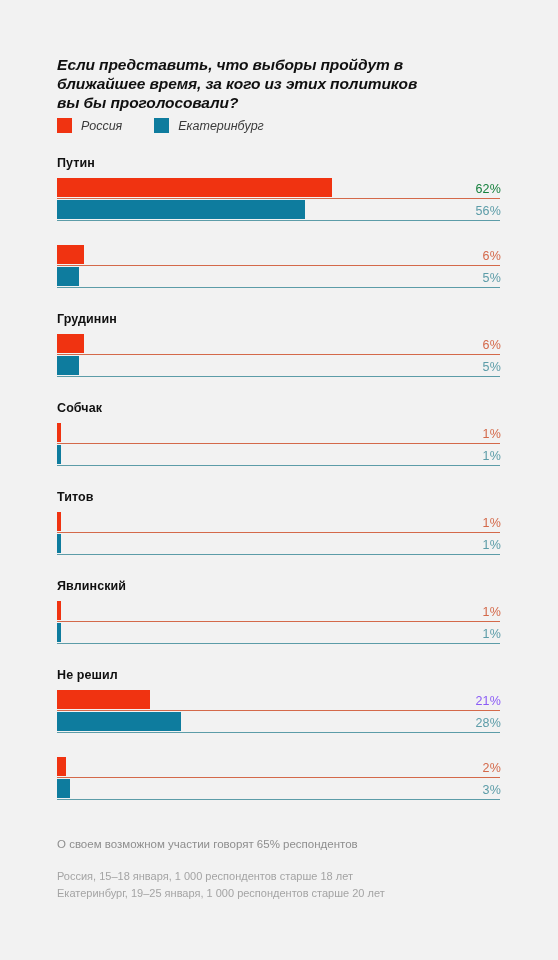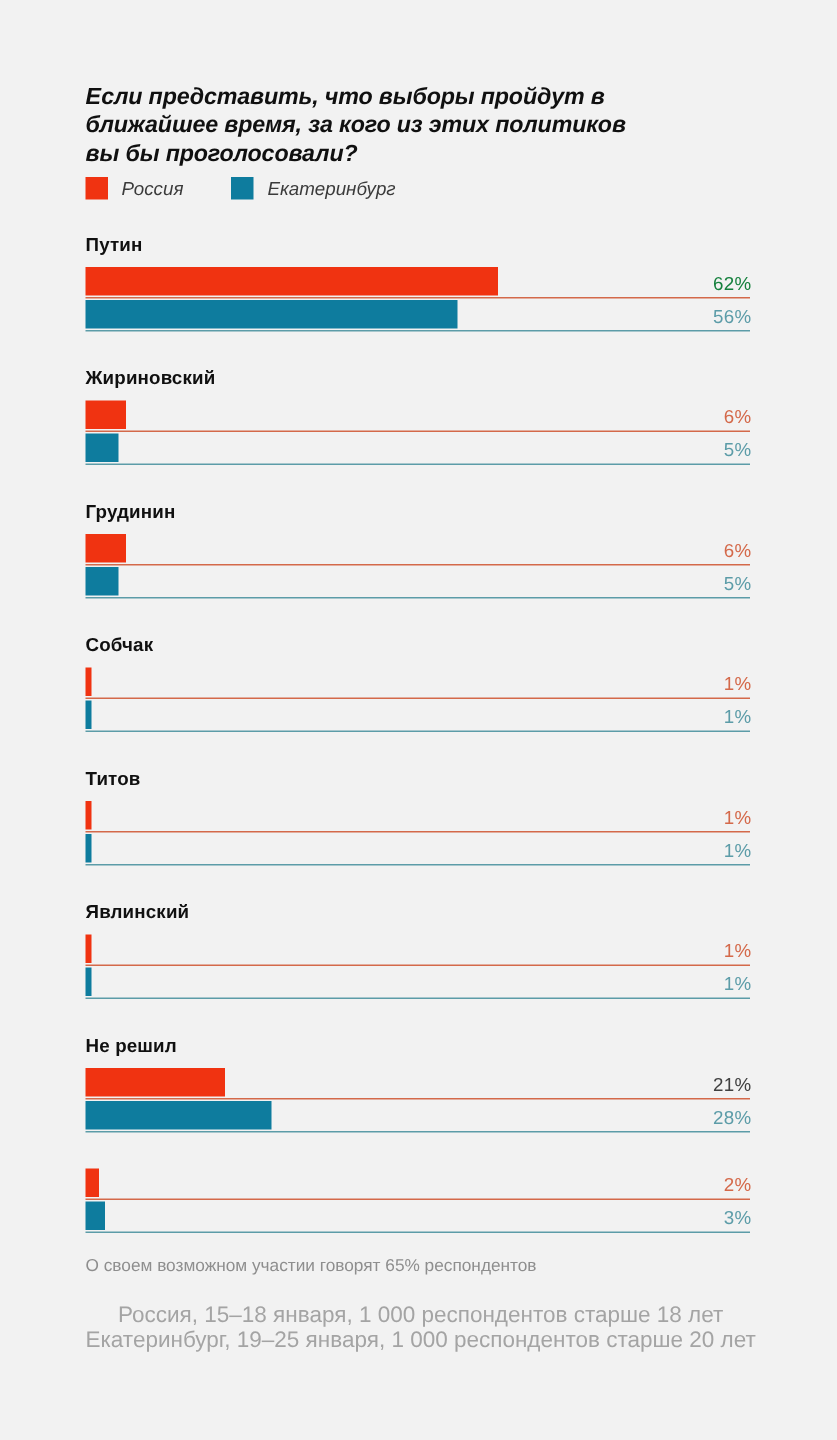--- a/index.html
+++ b/index.html
@@ -110,24 +110,23 @@
     position: absolute;
     left: 57px;
     top: 838px;
   }
   .footnote-main {
     font-size: 11.5px;
     color: #8e8e8e;
     margin-bottom: 18px;
   }
   .footnote-line {
-    font-size: 15px;
+    font-size: 11px;
     color: #a4a4a4;
     line-height: 17px;
-    text-align: center;
   }
 </style>
 </head>
 <body>
 
 <div class="page">
 
   <div class="title">Если представить, что выборы пройдут в ближайшее время, за кого из этих политиков вы бы проголосовали?</div>
 
   <div class="legend">
@@ -153,21 +152,20 @@
         </div>
         <div class="bar-row">
           <div class="bar-baseline" style="background: rgb(92, 156, 168);"></div>
           <div class="bar-track">
             <div class="bar-fill" style="background: rgb(14, 124, 158); width: 56%;"></div>
           </div>
           <div class="bar-value" style="color: rgb(92, 156, 168); margin-top: 24px;">56%</div>
         </div>
       </div>
       <div class="group">
-        <div class="group-label">Жириновский</div>
         <div class="bar-row">
           <div class="bar-baseline" style="background: rgb(212, 105, 74);"></div>
           <div class="bar-track">
             <div class="bar-fill" style="background: rgb(240, 51, 17); width: 6%;"></div>
           </div>
           <div class="bar-value" style="color: rgb(212, 105, 74);">6%</div>
         </div>
         <div class="bar-row">
           <div class="bar-baseline" style="background: rgb(92, 156, 168);"></div>
           <div class="bar-track">
@@ -244,21 +242,21 @@
           <div class="bar-value" style="color: rgb(92, 156, 168);">1%</div>
         </div>
       </div>
       <div class="group">
         <div class="group-label">Не решил</div>
         <div class="bar-row">
           <div class="bar-baseline" style="background: rgb(212, 105, 74);"></div>
           <div class="bar-track">
             <div class="bar-fill" style="background: rgb(240, 51, 17); width: 21%;"></div>
           </div>
-          <div class="bar-value" style="color: #404040; margin-top: 42px;">21%</div>
+          <div class="bar-value" style="color: #8b5cf6; margin-top: 42px;">21%</div>
         </div>
         <div class="bar-row">
           <div class="bar-baseline" style="background: rgb(92, 156, 168);"></div>
           <div class="bar-track">
             <div class="bar-fill" style="background: rgb(14, 124, 158); width: 28%;"></div>
           </div>
           <div class="bar-value" style="color: rgb(92, 156, 168);">28%</div>
         </div>
       </div>
       <div class="group">

